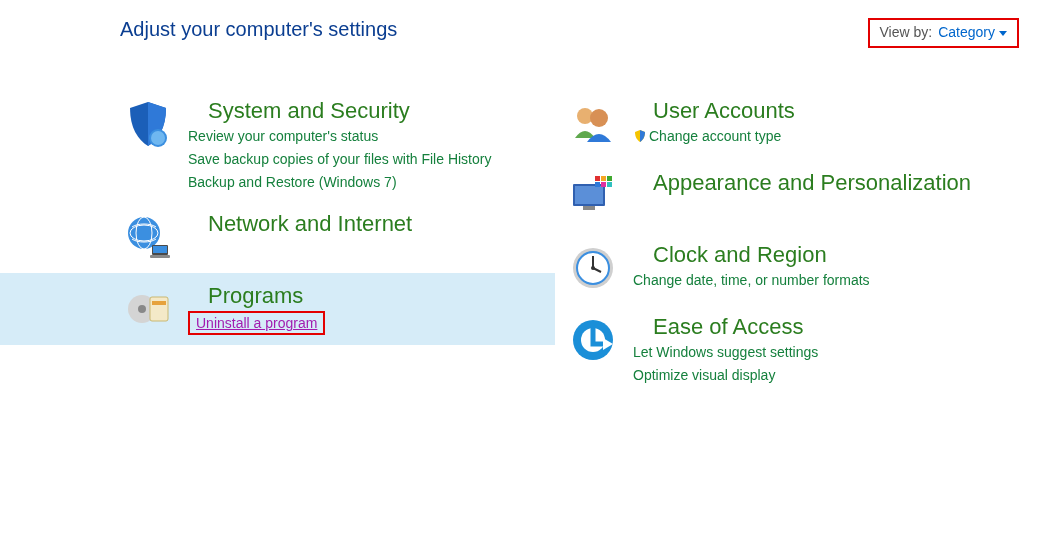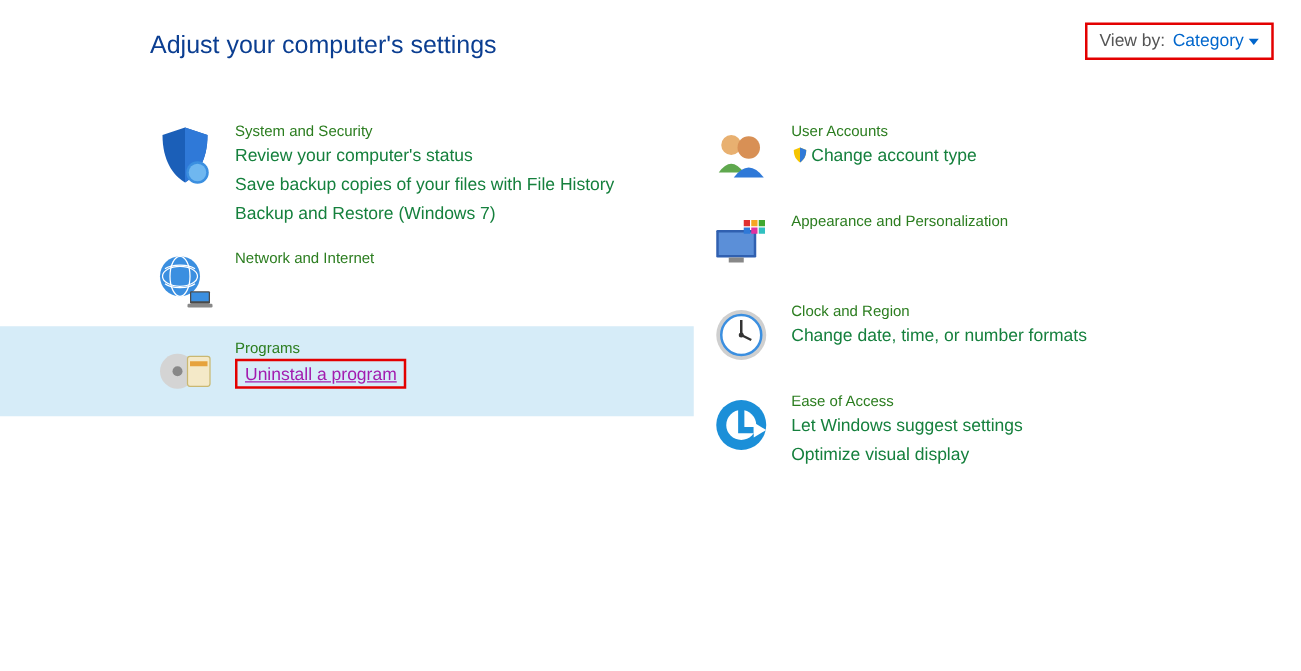--- a/index.html
+++ b/index.html
@@ -6,21 +6,21 @@
     body {
       font-family: "Segoe UI", Tahoma, sans-serif;
       background: #fff;
       width: 1041px;
       height: 537px;
       overflow: hidden;
     }
     .header {
       display: flex;
       justify-content: space-between;
-      align-items: flex-end;
+      align-items: flex-start;
       padding: 18px 22px 10px 120px;
     }
     .page-title {
       color: #0b3e91;
       font-size: 20px;
       font-weight: 400;
     }
     .viewby-box {
       border: 2px solid #e30000;
       padding: 4px 10px 6px 10px;
@@ -72,22 +72,23 @@
       justify-content: center;
     }
     .cat-body {
       display: flex;
       flex-direction: column;
       gap: 2px;
       padding-top: 2px;
     }
     .cat-title {
       color: #2b7d1f;
-      font-size: 12px;
+      font-size: 22px;
       font-weight: 400;
+      margin-left: 20px;
     }
     .cat-link {
       color: #15803d;
       font-size: 14px;
       text-decoration: none;
       line-height: 1.5;
       cursor: pointer;
     }
     .subhighlight {
       border: 2px solid #e30000;

